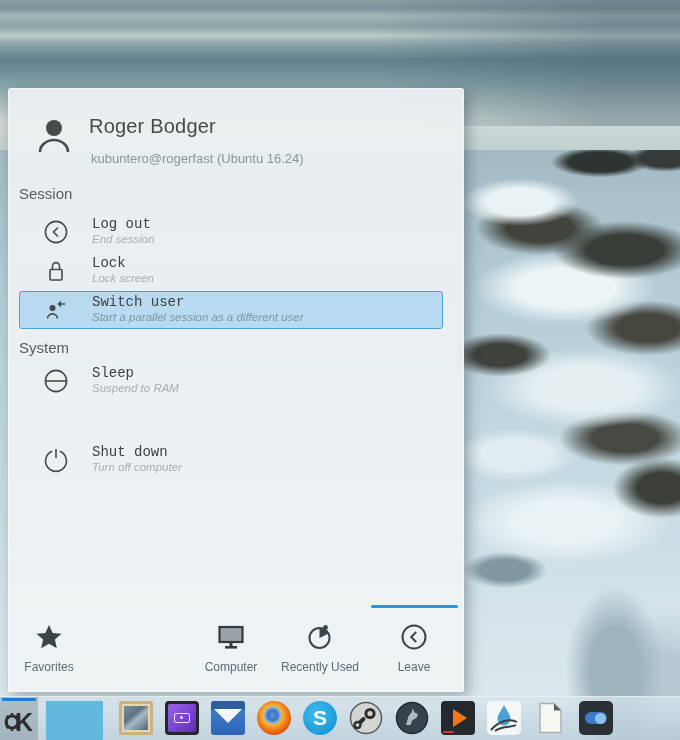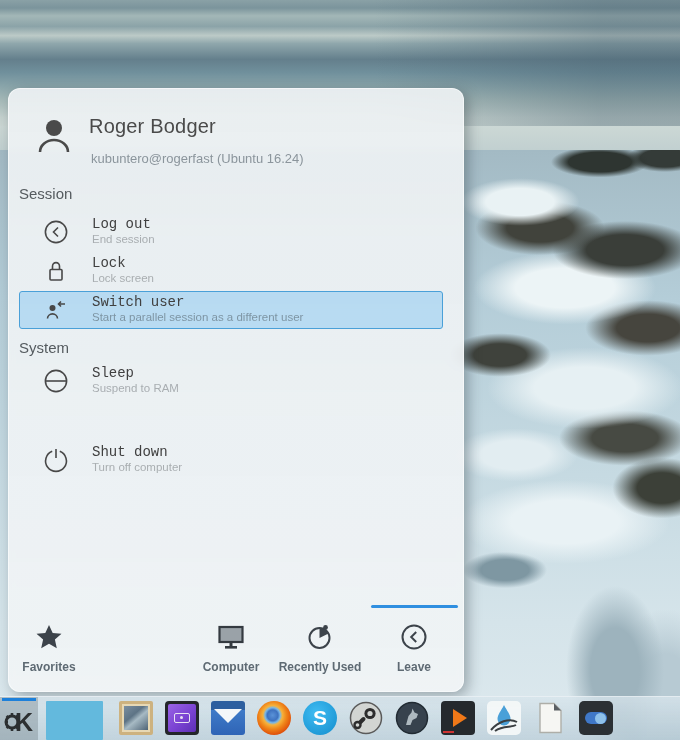--- a/index.html
+++ b/index.html
@@ -34,42 +34,42 @@
       radial-gradient(ellipse 150px 60px at 565px 372px, #e9f2f5 0 36%, rgba(233,242,245,0) 70%),
       radial-gradient(ellipse 60px 26px at 505px 420px, #7e97a2 0 40%, rgba(126,151,162,0) 70%),
       radial-gradient(ellipse 70px 120px at 615px 520px, #9db3bd 0 35%, rgba(157,179,189,0) 70%),
       radial-gradient(ellipse 90px 140px at 665px 560px, #b7cad3 0 40%, rgba(183,202,211,0) 72%),
       linear-gradient(180deg,#a3bac4 0%,#b4cdd8 25%,#c6dae2 55%,#d5e4ea 80%,#dde9ee 100%);
   }
 
   
   .panel { position:absolute; left:8px; top:88px; width:456px; height:604px;
     background:linear-gradient(180deg, rgba(237,241,243,0.93), rgba(241,244,246,0.90));
-    border:1px solid rgba(255,255,255,0.55); border-radius:12px;
+    border:1px solid rgba(255,255,255,0.55); border-radius:3px;
     box-shadow:4px 4px 14px rgba(30,40,50,0.35);
     backdrop-filter:blur(3px);
     padding-left:16px;
   }
   .avatar { position:absolute; left:23px; top:25px; width:44px; height:44px; }
   .user-name { position:absolute; left:80px; top:26px; font-size:20px; color:#4a4a4a; letter-spacing:0.2px; }
   .user-detail { position:absolute; left:82px; top:62px; font-size:13px; color:#8b959c; }
 
   .section-label { position:absolute; left:10px; font-size:15px; color:#555b5f; }
 
   .menu-item { position:absolute; left:10px; width:424px; height:38px; border:1px solid transparent; border-radius:3px; cursor:default; }
   .menu-item.highlighted { background:rgba(122,194,239,0.45); border-color:#4aa0d8; }
   .mi-icon { position:absolute; left:23px; top:5px; width:26px; height:26px; }
   .mi-title { position:absolute; left:72px; top:2px; font-size:14px; color:#404040;font-family:Liberation Mono, monospace; }
-  .mi-sub { position:absolute; left:72px; top:19px; font-size:11.5px; color:#a9aeb1; }
+  .mi-sub { position:absolute; left:72px; top:19px; font-size:11.5px; color:#a9aeb1;font-style:italic; }
   .menu-item.highlighted .mi-sub { color:#7e95a4; }
 
   .tab-indicator { position:absolute; left:362px; top:516px; width:87px; height:3px; border-radius:2px; }
   .tab { position:absolute; top:528px; width:90px; height:66px; text-align:center; cursor:default; }
   .tab-icon { display:inline-block; width:30px; height:30px; margin-top:5px; }
-  .tab-label { margin-top:4px; font-size:12px; color:#5e6a73;font-weight:bold; }
+  .tab-label { margin-top:4px; font-size:12px; color:#5e6a73; }
 
   
   .taskbar { position:absolute; left:0; bottom:0; width:680px; height:44px;
     background:linear-gradient(180deg, rgba(216,229,236,0.78), rgba(183,203,214,0.72));
     border-top:1px solid rgba(252,254,255,0.65);
     backdrop-filter:blur(2px);
   }
   .launcher-btn { position:absolute; left:0; top:0; width:38px; height:43px;
     background:rgba(122,135,143,0.42); }
   .launcher-line { position:absolute; left:2px; top:1px; width:34px; height:3px; }

